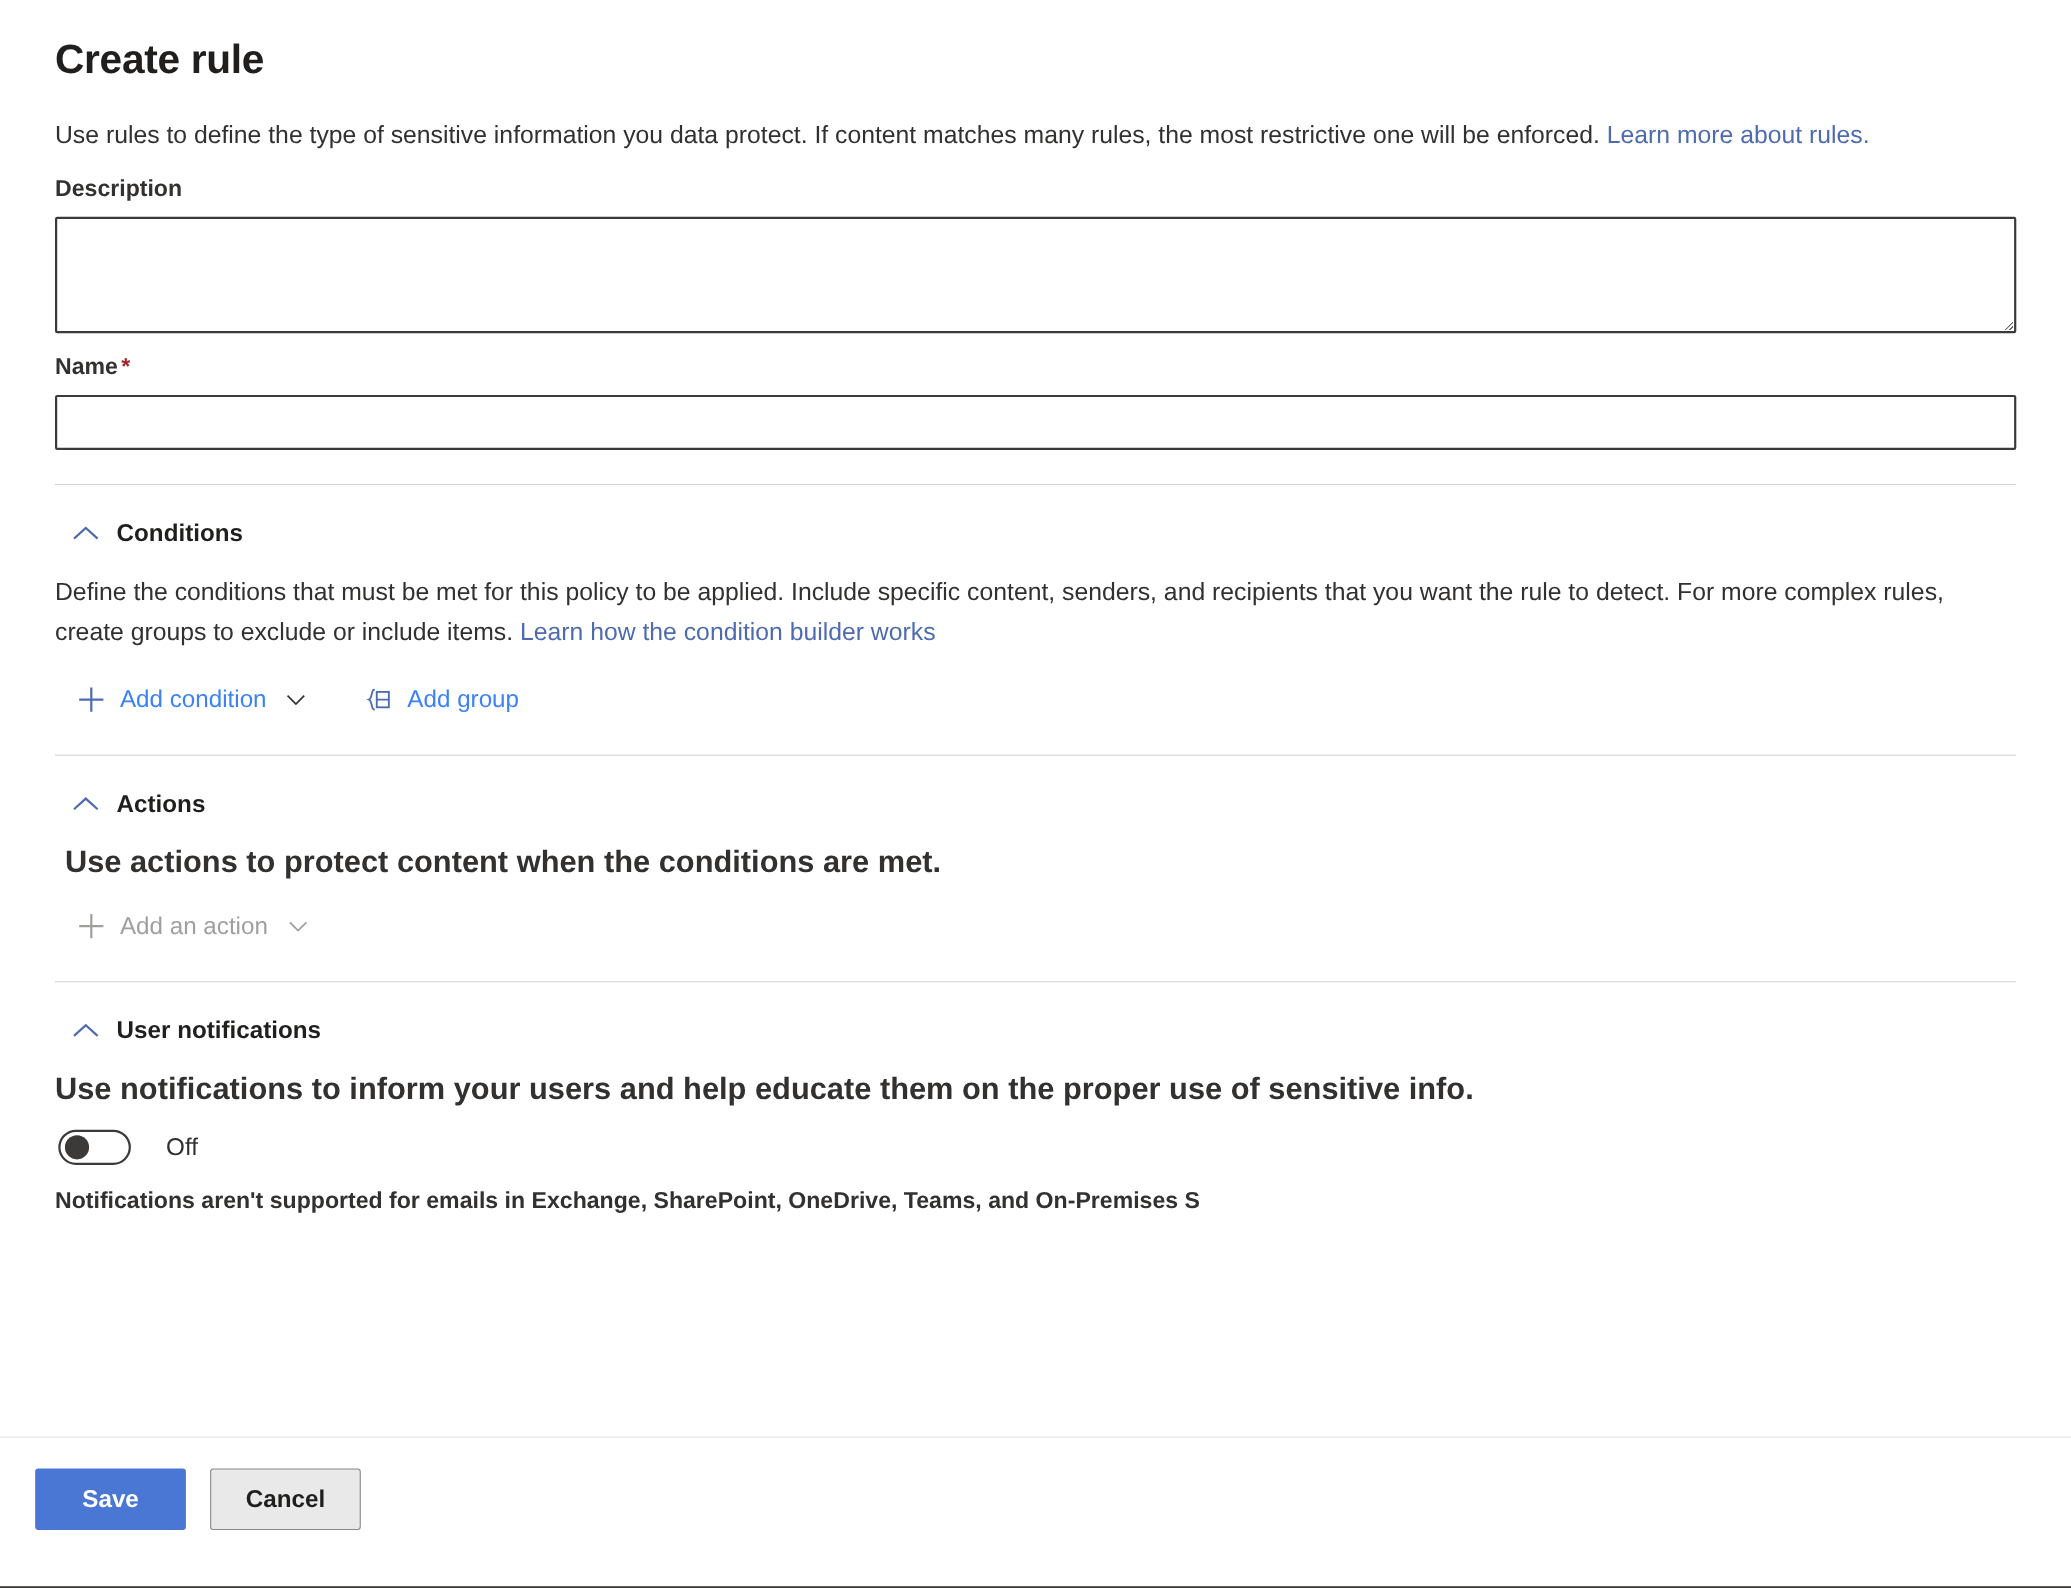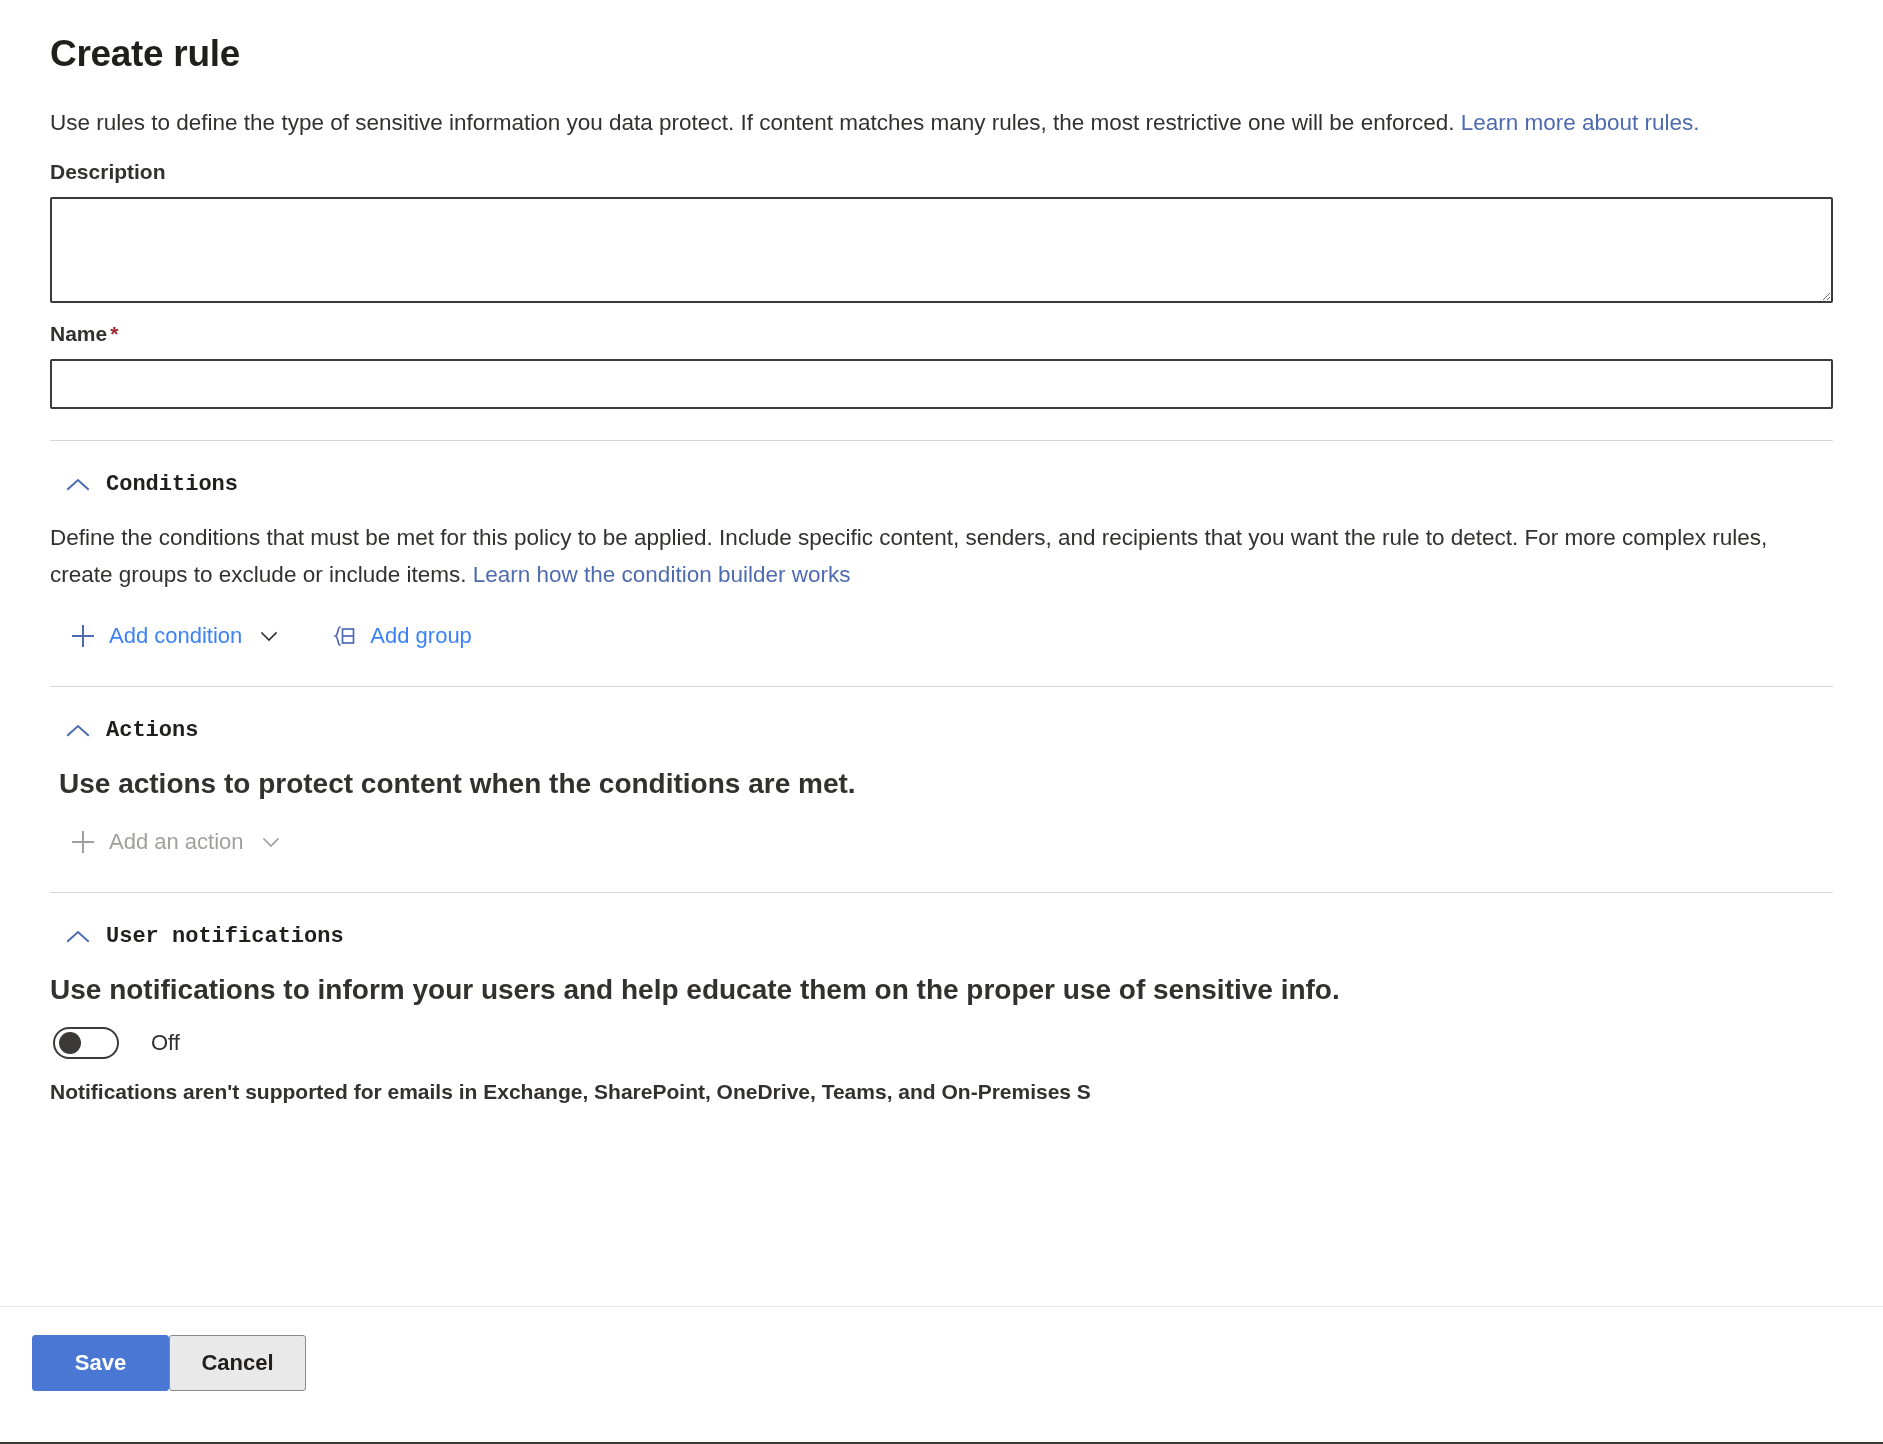--- a/index.html
+++ b/index.html
@@ -127,21 +127,20 @@
     width: 28px;
     height: 28px;
     flex: none;
     display: block;
   }
   .section-title {
     font-size: 22px;
     font-weight: bold;
     color: #201f1e;
     line-height: 1;
-    font-family: Liberation Mono, monospace;
   }
 
   .section-desc {
     font-size: 22.5px;
     line-height: 37px;
     color: #323130;
     margin: 0;
     padding-top: 20px;
     max-width: 1760px;
   }
@@ -243,20 +242,21 @@
     left: 0;
     right: 0;
     bottom: 0;
     height: 138px;
     background: #ffffff;
     border-top: 1px solid #e6e6e6;
     box-sizing: border-box;
     padding: 28px 0 0 32px;
     display: flex;
     align-items: flex-start;
+    gap: 22px;
   }
   .btn {
     font-family: "Liberation Sans", sans-serif;
     font-size: 22px;
     height: 56px;
     min-width: 137px;
     padding: 0 22px;
     border-radius: 3px;
     cursor: pointer;
     line-height: 1;

